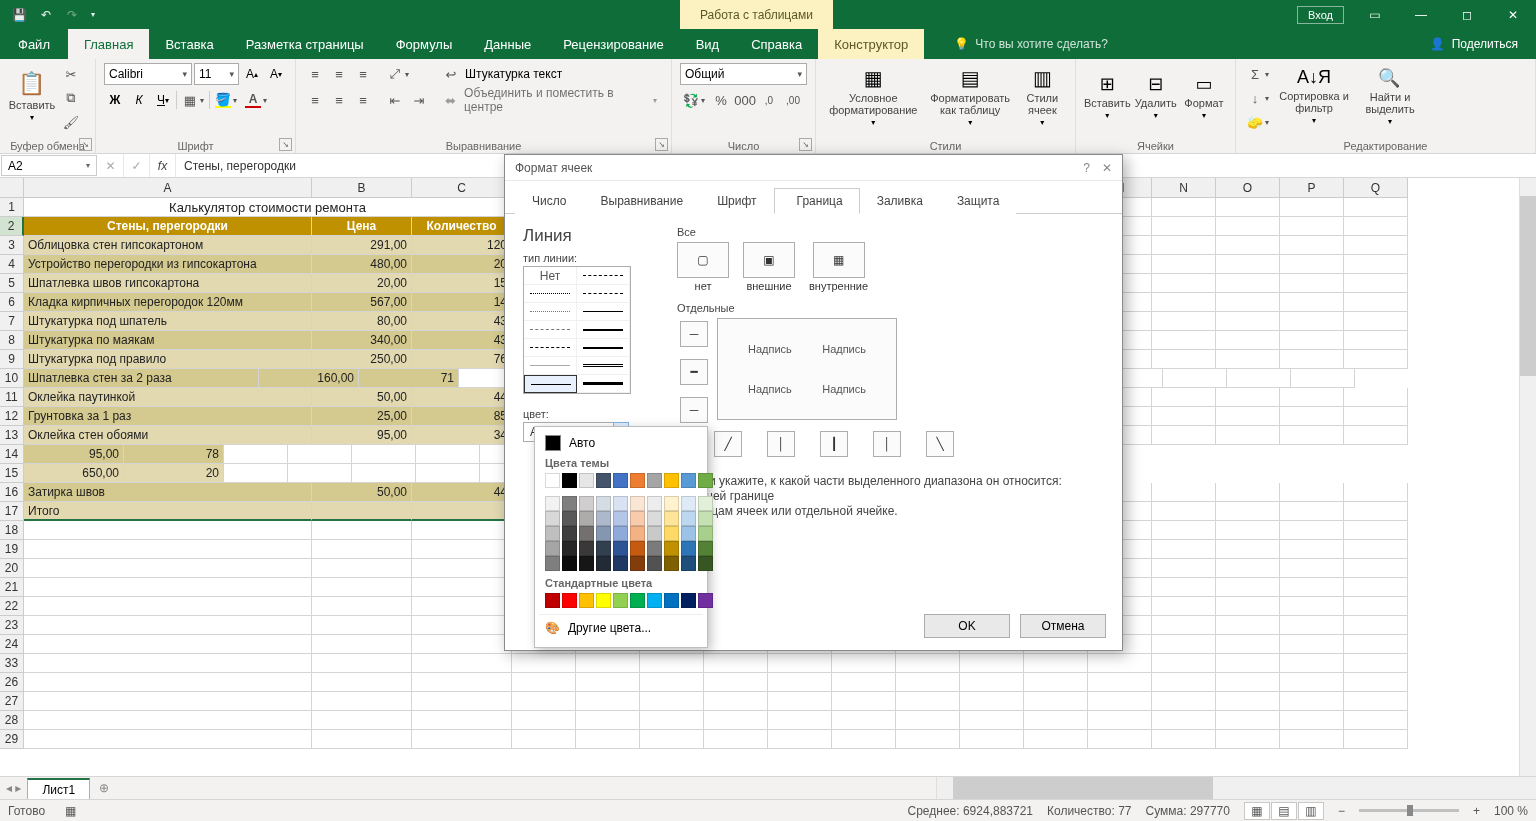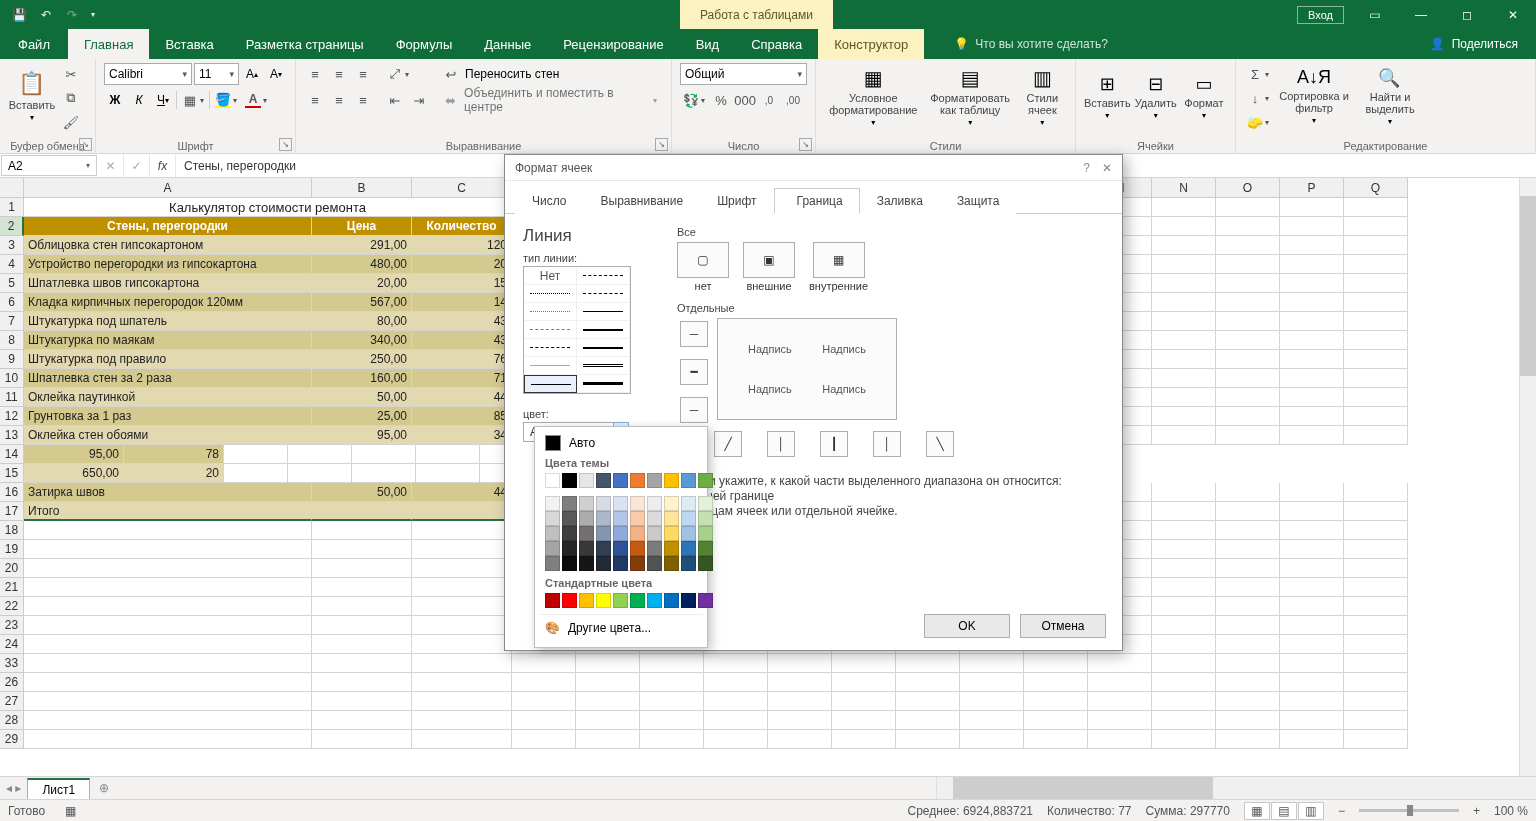--- a/index.html
+++ b/index.html
@@ -265,21 +265,21 @@
               <span class="icon-box">⇤</span>
             </div>
           <div class="rb-btn">
               <span class="icon-box">⇥</span>
             </div>
         </div>
       </div>
       <div style="display:flex;flex-direction:column;gap:4px">
         <div class="rb-btn" style="width:220px;justify-content:flex-start;gap:6px">
           <span class="icon-box">↩</span>
-          <span>Переносить стен</span>
+          <span>Штукатурка текст</span>
         </div>
         <div class="rb-btn drop-arrow" style="width:220px;justify-content:flex-start;gap:6px;opacity:0.55">
           <span class="icon-box">⬌</span>
           <span>Объединить и поместить в центре</span>
         </div>
       </div>
     </div>
     <div class="group-label">Выравнивание</div>
     <div class="group-dialog-launcher">↘</div>
   </div>
@@ -613,21 +613,21 @@
         <div class="cell" style="width: 64px;"></div>
         <div class="cell" style="width: 64px;"></div>
         <div class="cell" style="width: 64px;"></div>
         <div class="cell" style="width: 64px;"></div>
         <div class="cell" style="width: 64px;"></div>
         <div class="cell" style="width: 64px;"></div>
         <div class="cell" style="width: 64px;"></div>
         <div class="cell" style="width: 64px;"></div>
       </div>
       <div class="cell-row">
-        <div class="cell band-b" style="width: 288px;">Шпатлевка стен за 2 раза</div>
+        <div class="cell band-b" style="width: 235px;">Шпатлевка стен за 2 раза</div>
         <div class="cell r band-b" style="width: 100px;">160,00</div>
         <div class="cell r band-b" style="width: 100px;">71</div>
         <div class="cell" style="width: 64px;"></div>
         <div class="cell" style="width: 64px;"></div>
         <div class="cell" style="width: 64px;"></div>
         <div class="cell" style="width: 64px;"></div>
         <div class="cell" style="width: 64px;"></div>
         <div class="cell" style="width: 64px;"></div>
         <div class="cell" style="width: 64px;"></div>
         <div class="cell" style="width: 64px;"></div>

